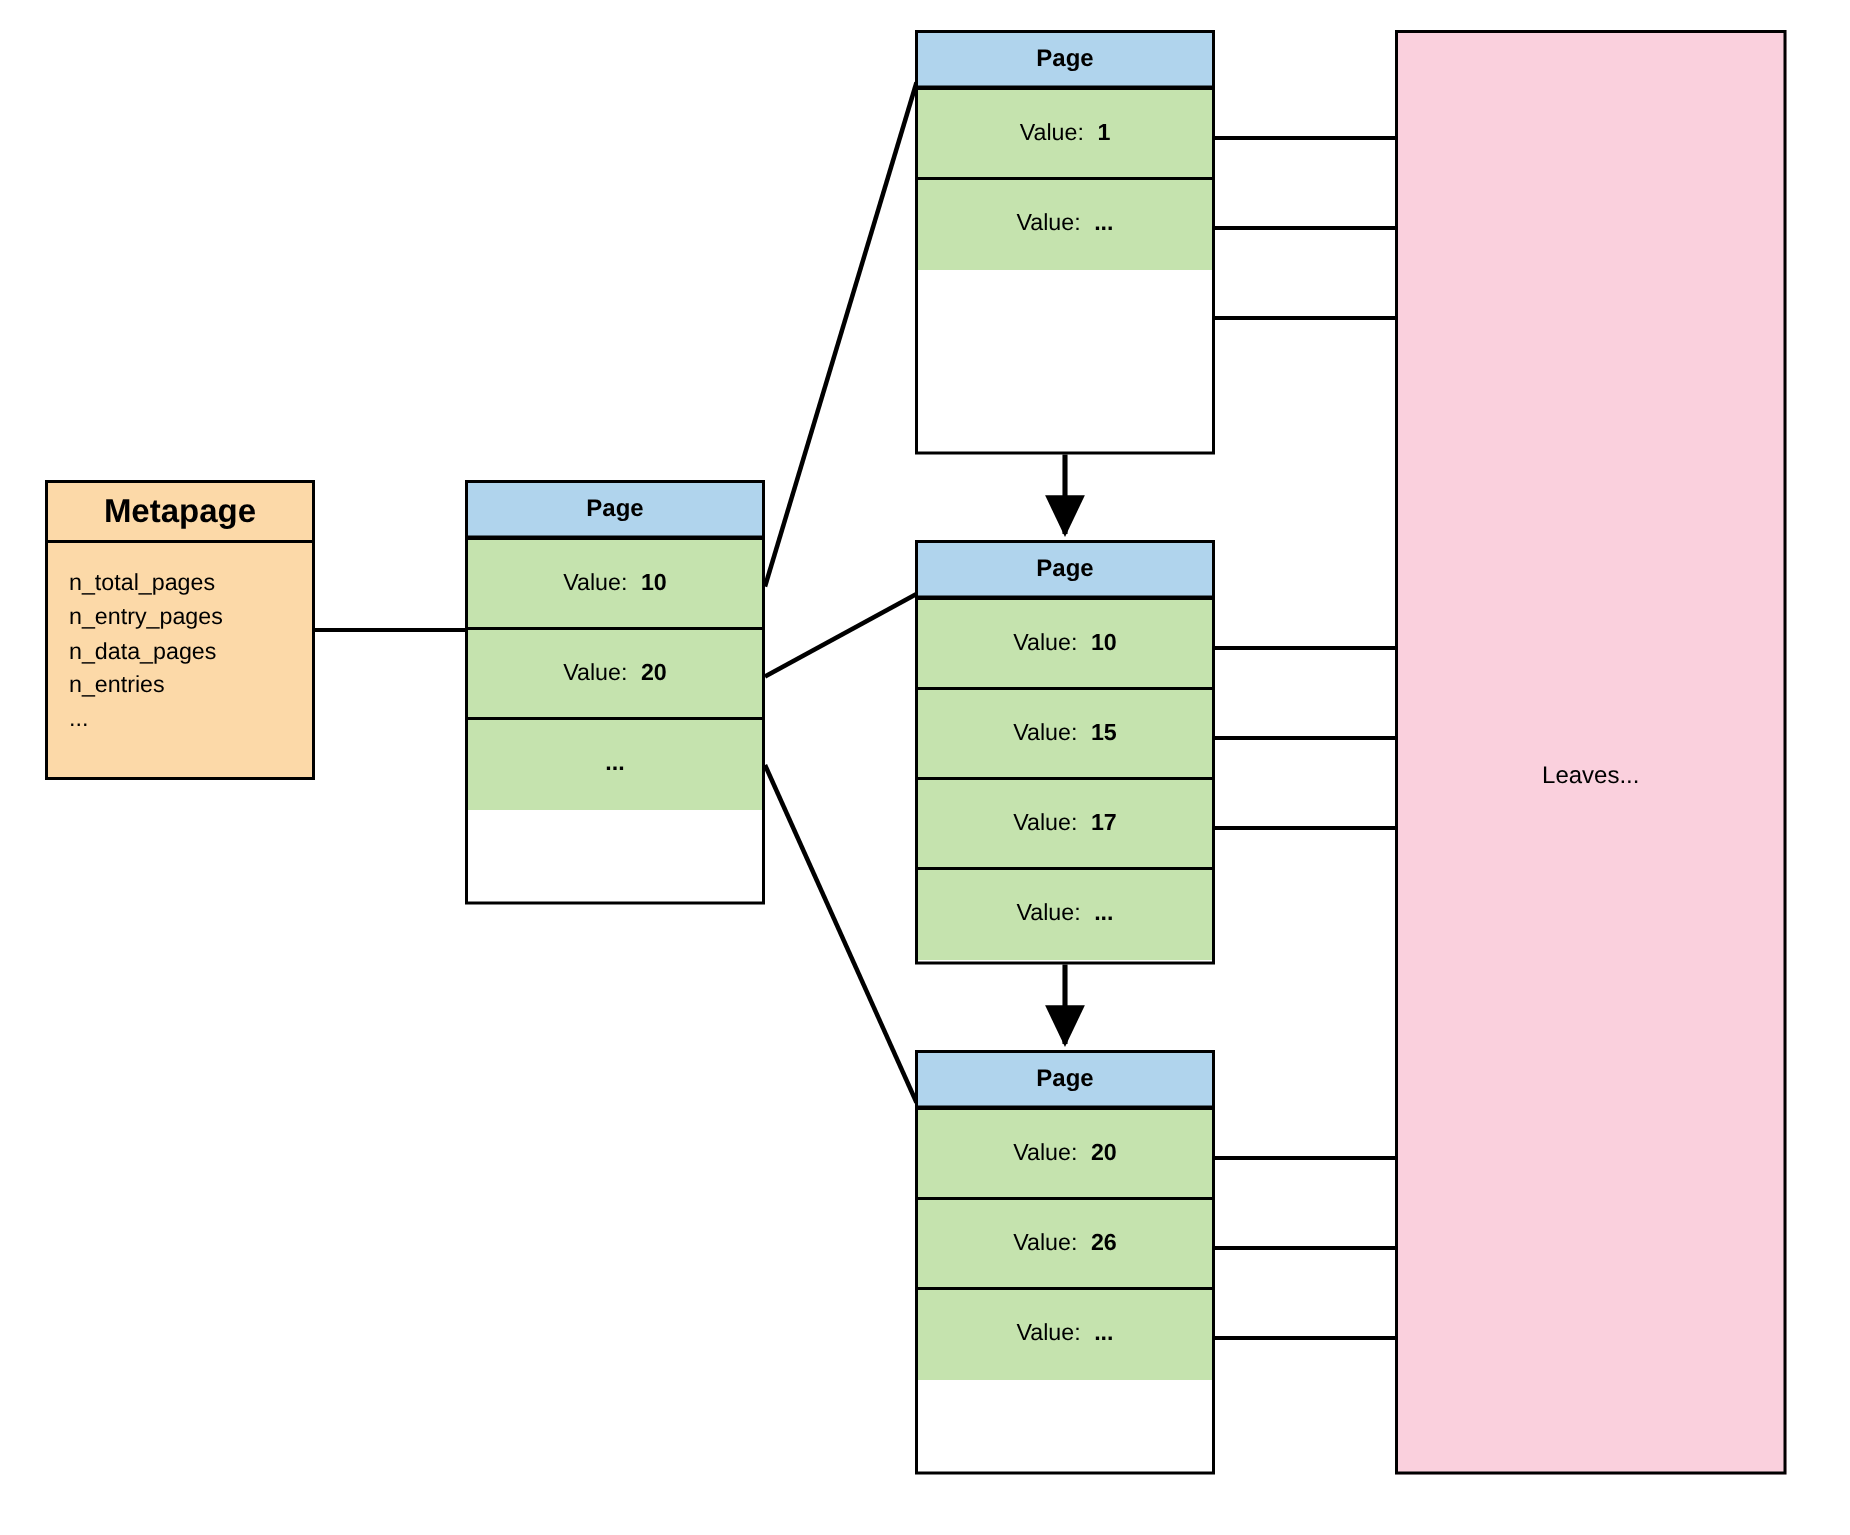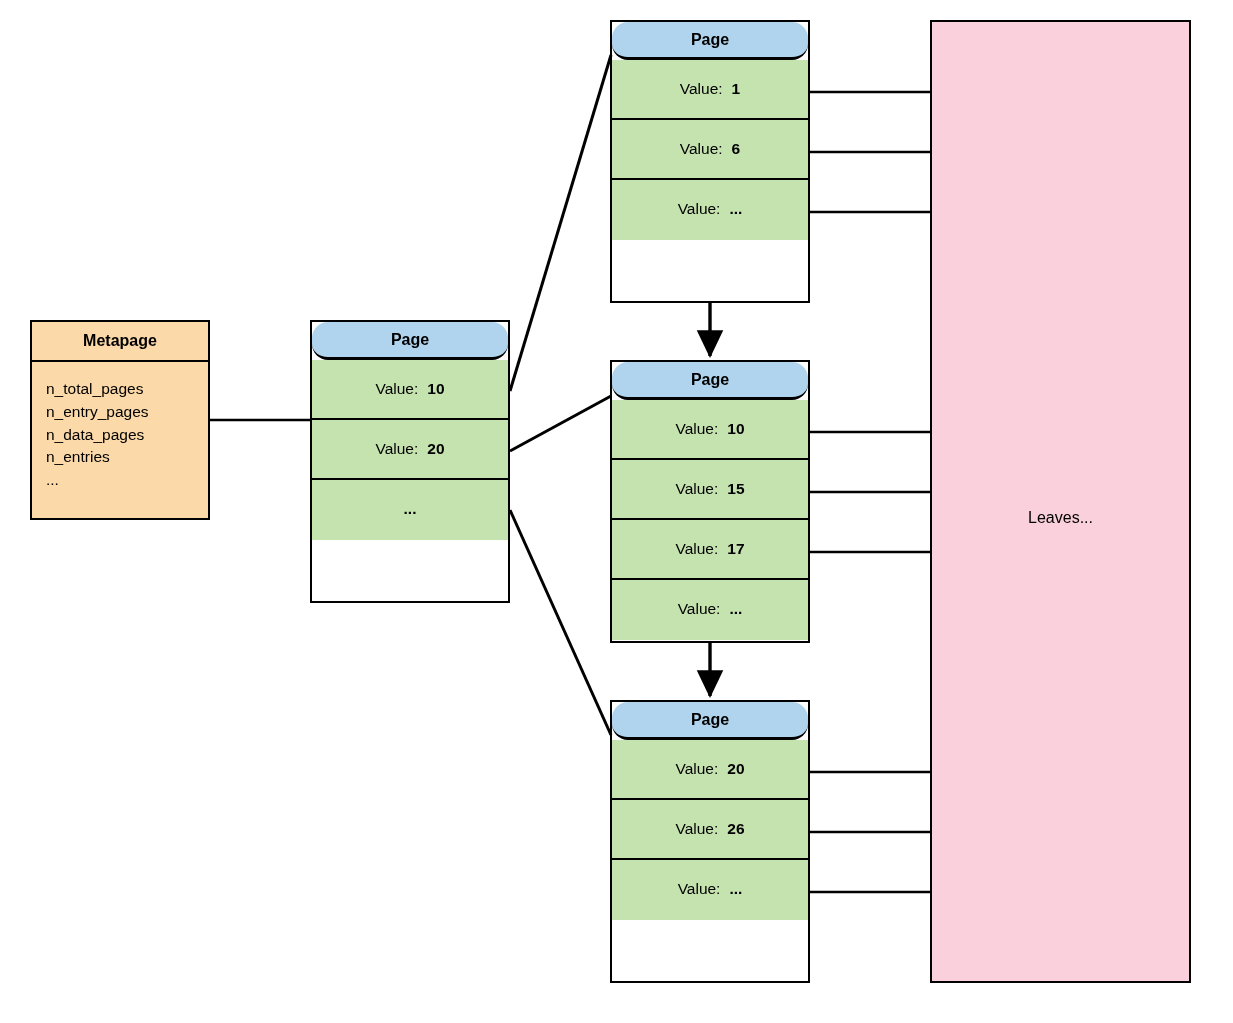--- a/index.html
+++ b/index.html
@@ -42,21 +42,21 @@
   
   .metapage {
     background: #fcd9a8;
   }
   .metapage .meta-title {
     box-sizing: border-box;
     height: 40px;
     line-height: 38px;
     text-align: center;
     font-weight: bold;
-    font-size: 16px;
+    font-size: 22px;
     border-bottom: 2px solid #000000;
   }
   .metapage .meta-body {
     padding: 16px 14px 10px 14px;
     font-size: 15.5px;
     line-height: 1.47;
   }
   .metapage .meta-body div {
     white-space: nowrap;
   }
@@ -64,21 +64,20 @@
   
   .page .page-title {
     box-sizing: border-box;
     height: 38px;
     line-height: 36px;
     text-align: center;
     font-weight: bold;
     font-size: 16px;
     background: #b0d4ed;
     border-bottom: 3px solid #000000;
-    border-radius: 16px;
   }
   .page .rows {
     display: block;
   }
   .page .row {
     box-sizing: border-box;
     height: 60px;
     line-height: 58px;
     text-align: center;
     background: #c5e3ae;
@@ -175,23 +174,20 @@
     </div>
   </div>
 
   <div class="node page" style="left:610px; top:20px; width:200px; height:283px;">
     <div class="page-title">Page</div>
     <div class="rows">
       <div class="row">
         <span class="lbl">Value:</span><span class="val">1</span>
       </div>
       <div class="row">
-        <span class="lbl">Value:</span><span class="val">6</span>
-      </div>
-      <div class="row">
         <span class="lbl">Value:</span><span class="val">...</span>
       </div>
     </div>
   </div>
 
   <div class="node page" style="left:610px; top:360px; width:200px; height:283px;">
     <div class="page-title">Page</div>
     <div class="rows">
       <div class="row">
         <span class="lbl">Value:</span><span class="val">10</span>

